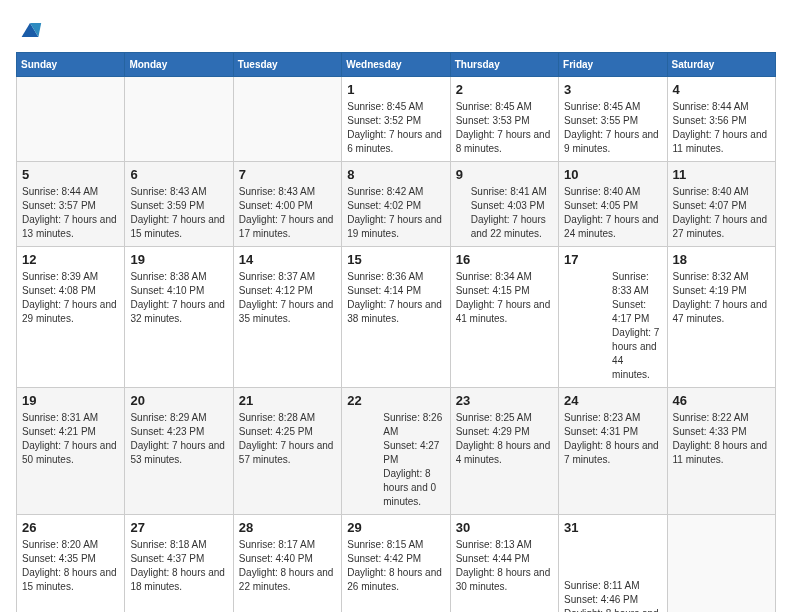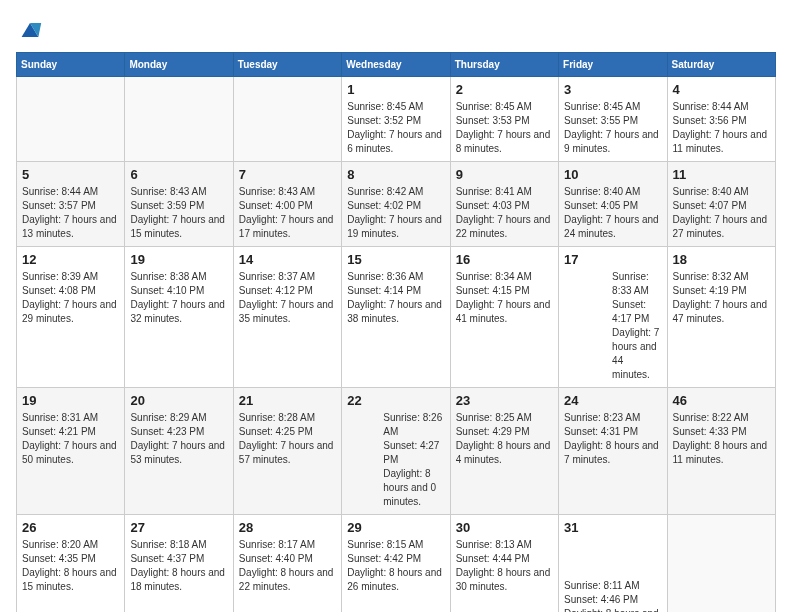--- a/index.html
+++ b/index.html
@@ -176,21 +176,21 @@
 Daylight: 7 hours and 17 minutes.</div>
         </td>
         <td>
           <div class="day-number">8</div>
           <div class="day-info" style="white-space: pre-line;">Sunrise: 8:42 AM
 Sunset: 4:02 PM
 Daylight: 7 hours and 19 minutes.</div>
         </td>
         <td>
           <div class="day-number">9</div>
-          <div class="day-info" style="white-space: pre-line;">Sunrise: 8:41 AM
+          <div class="day-info" style="white-space: pre-line; margin-left: 15px;">Sunrise: 8:41 AM
 Sunset: 4:03 PM
 Daylight: 7 hours and 22 minutes.</div>
         </td>
         <td>
           <div class="day-number">10</div>
           <div class="day-info" style="white-space: pre-line;">Sunrise: 8:40 AM
 Sunset: 4:05 PM
 Daylight: 7 hours and 24 minutes.</div>
         </td>
         <td>

